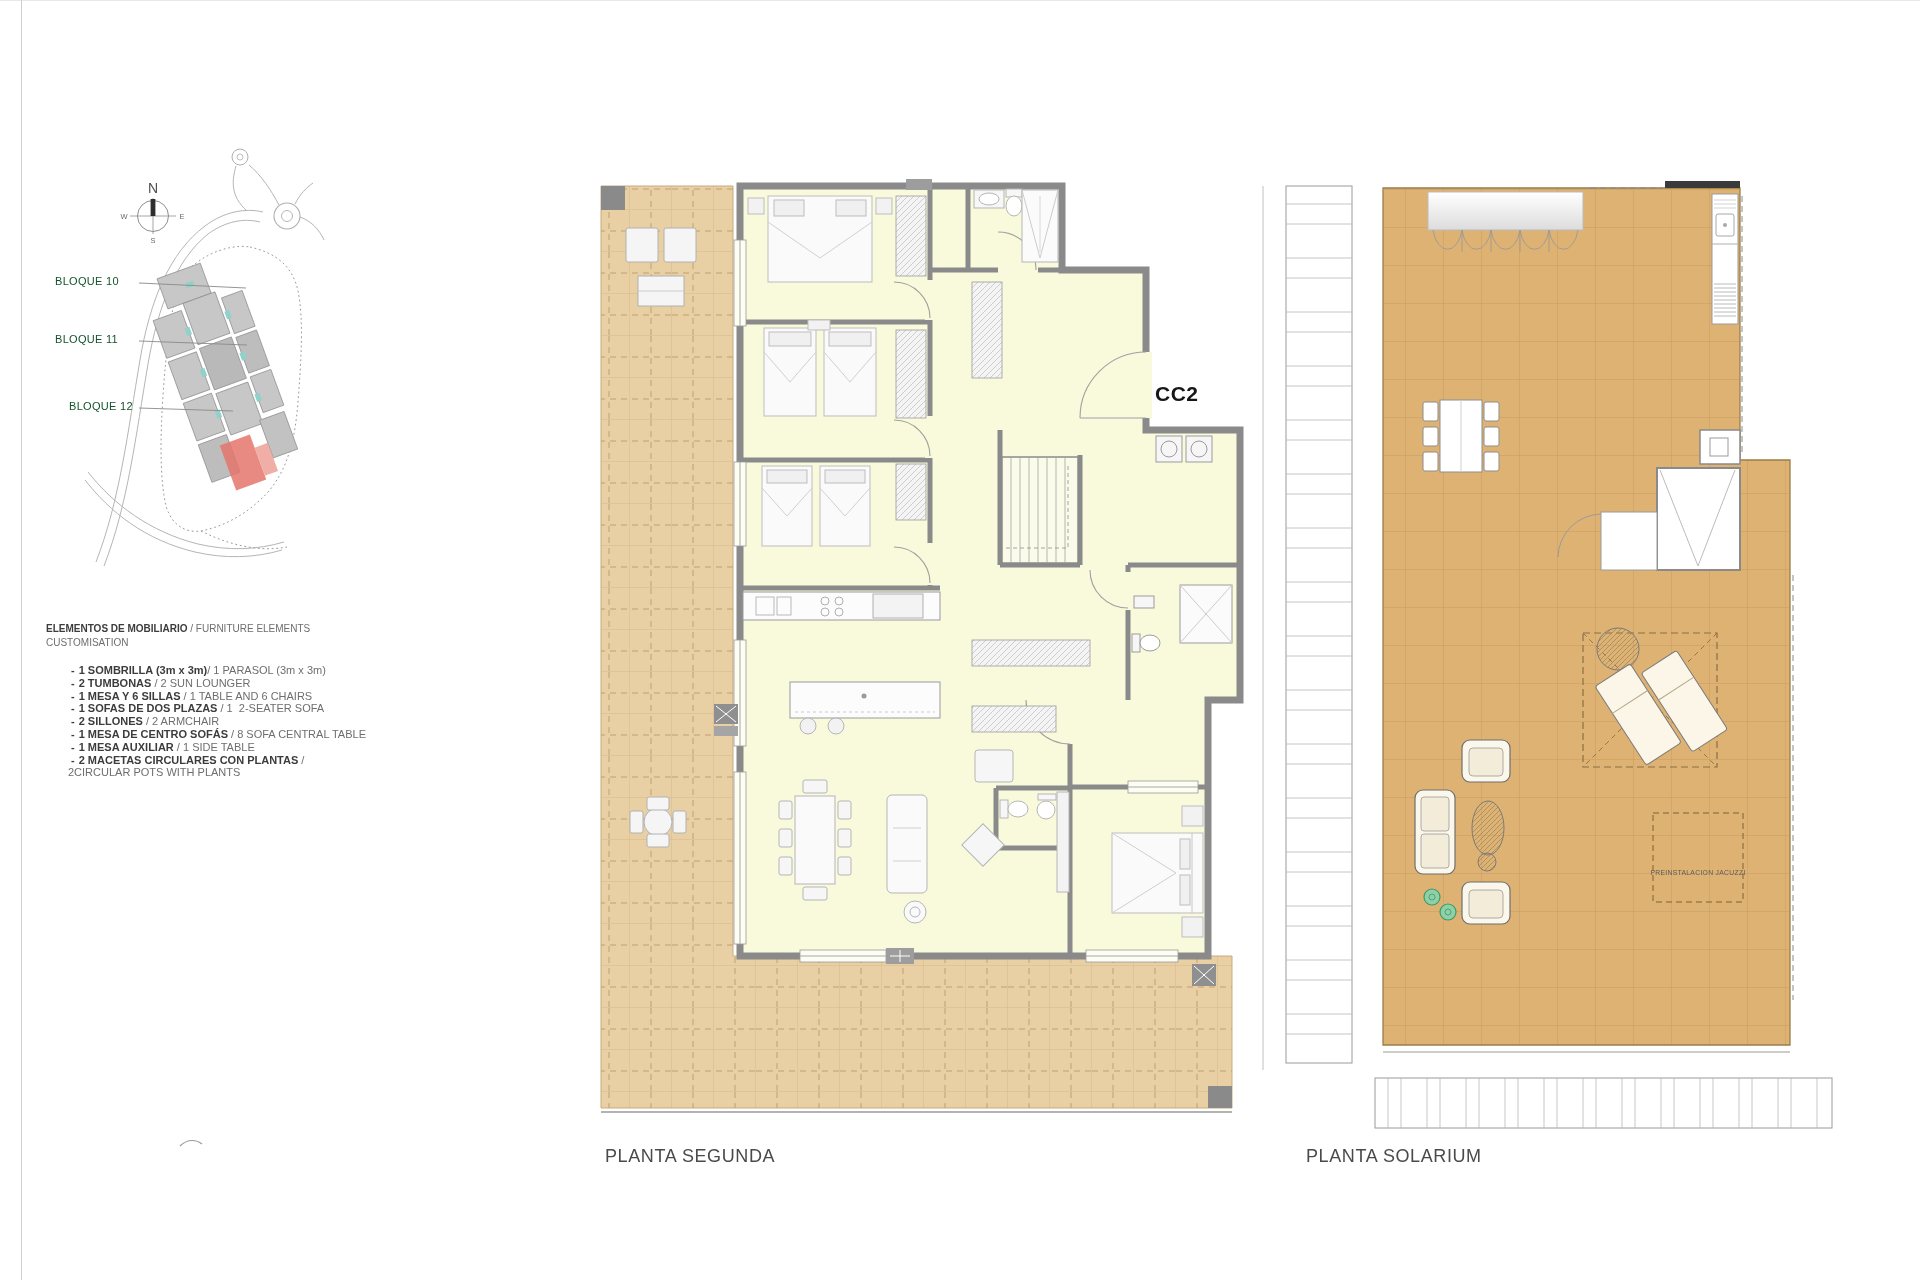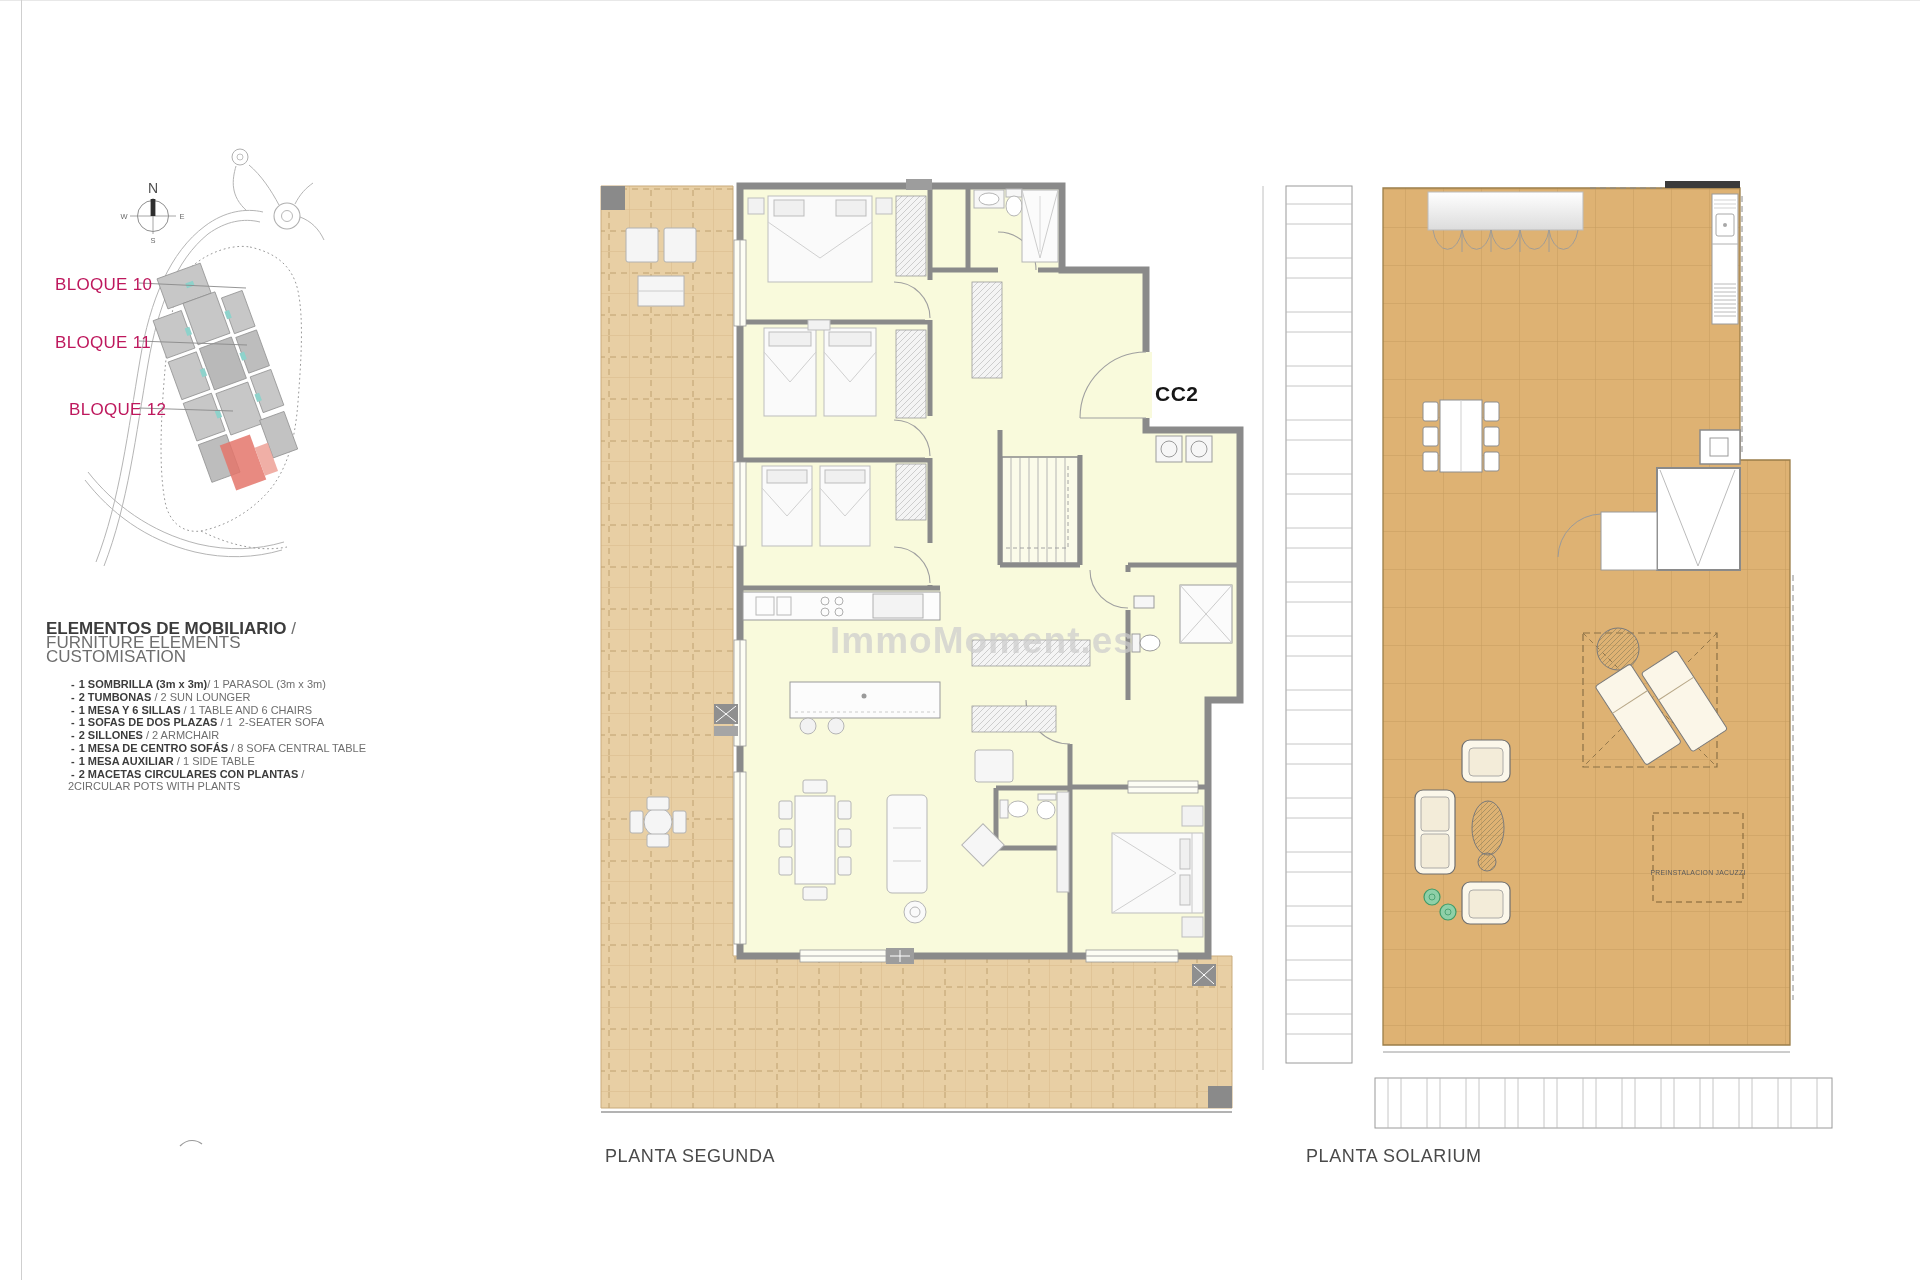--- a/index.html
+++ b/index.html
@@ -2,24 +2,24 @@
 <html><head>
 <meta charset="utf-8">
 <style>
   html,body{margin:0;padding:0;background:#ffffff;}
   #stage{position:relative;width:1920px;height:1280px;background:#ffffff;overflow:hidden;
          font-family:"Liberation Sans", sans-serif;}
   .abs{position:absolute;}
   #page-rule{left:21px;top:0;width:1px;height:1280px;background:#cfcfcf;}
   #top-rule{left:0;top:0;width:1920px;height:1px;background:#e8e8e8;}
 
-  .bloque-label{font-size:17px;color:#be185d;letter-spacing:.3px;white-space:nowrap;}
+  .bloque-label{font-size:11px;color:#14532d;letter-spacing:.3px;white-space:nowrap;}
 
   #legend{left:46px;top:622px;width:330px;color:#3c3c3c;}
-  .lg-head{font-size:17px;line-height:14px;margin-bottom:14px;white-space:pre-wrap;}
+  .lg-head{font-size:10px;line-height:14px;margin-bottom:14px;white-space:pre-wrap;}
   .b{font-weight:bold;color:#3c3c3c;}
   .n{font-weight:normal;color:#6e6e6e;}
   .li{font-size:11px;line-height:12.8px;margin-left:25px;white-space:pre-wrap;}
   .li .dash{font-weight:bold;margin-right:4px;}
   .li-cont{font-size:11px;line-height:12.8px;margin-left:22px;white-space:pre-wrap;}
 
   .plan-label{font-size:18px;color:#4a4a4a;letter-spacing:.6px;white-space:nowrap;text-align:right;}
   #unit-code{font-size:21px;font-weight:bold;color:#161616;letter-spacing:.5px;}
   #watermark{font-size:37px;font-weight:bold;color:#cdcdcd;opacity:.72;letter-spacing:1px;white-space:nowrap;}
   svg{display:block;}
@@ -482,21 +482,20 @@
       <g stroke="#b8b8b8" stroke-width=".8">
         <path d="M1388,1078 V1128 M1401,1078 V1128 M1427,1078 V1128 M1440,1078 V1128 M1466,1078 V1128
                  M1479,1078 V1128 M1505,1078 V1128 M1518,1078 V1128 M1544,1078 V1128 M1557,1078 V1128
                  M1583,1078 V1128 M1596,1078 V1128 M1622,1078 V1128 M1635,1078 V1128 M1661,1078 V1128
                  M1674,1078 V1128 M1700,1078 V1128 M1713,1078 V1128 M1739,1078 V1128 M1752,1078 V1128
                  M1778,1078 V1128 M1791,1078 V1128 M1817,1078 V1128"></path>
       </g>
     </g>
   </svg>
 
-  <div class="abs" id="watermark" style="left:830px;top:620px">ImmoMoment.es</div>
 
   <div class="abs" id="unit-code" style="left:1155px;top:382px">CC2</div>
 
   <div class="abs plan-label" style="left:605px;top:1146px">PLANTA SEGUNDA</div>
   <div class="abs plan-label" style="left:1306px;top:1146px">PLANTA SOLARIUM</div>
 
   <svg class="abs" style="left:170px;top:1128px" width="50" height="30" viewBox="170 1128 50 30">
     <path d="M180,1146 C188,1138 197,1140 202,1144" fill="none" stroke="#9a9a9a" stroke-width="1.2"></path>
   </svg>
 </div>

